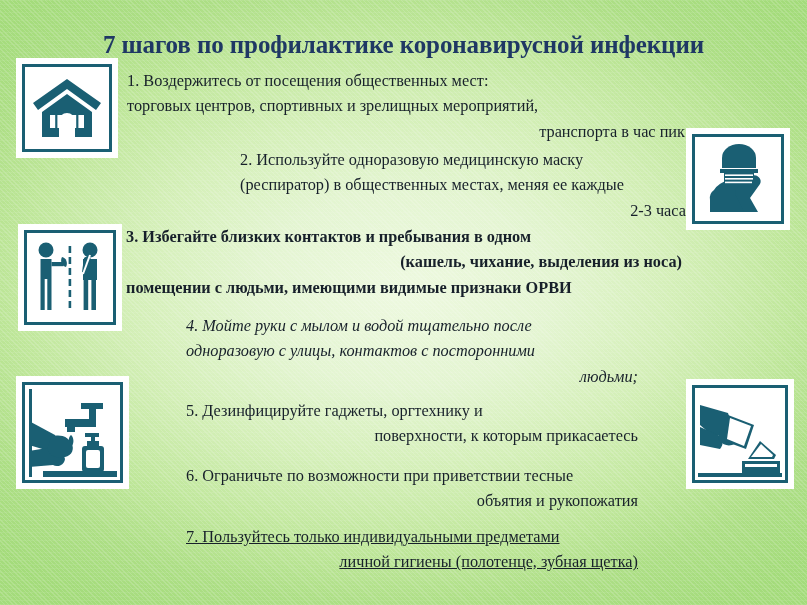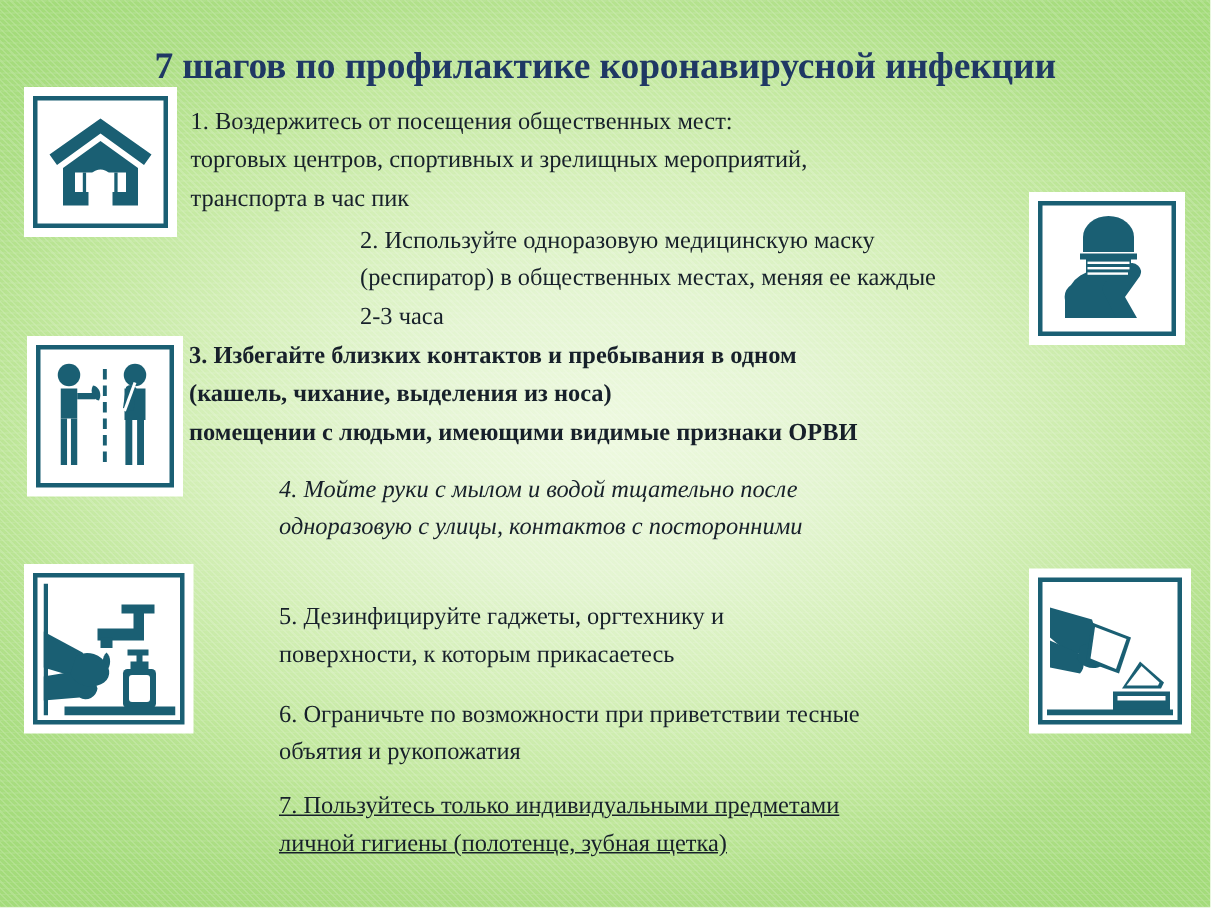--- a/index.html
+++ b/index.html
@@ -94,21 +94,21 @@
 
   #step-1 { left: 127px; top: 68px;  width: 558px; }
   #step-2 { left: 240px; top: 147px; width: 446px; }
   #step-3 { left: 126px; top: 224px; width: 556px; font-weight: bold; }
   #step-4 { left: 186px; top: 313px; width: 452px; font-style: italic; }
   #step-5 { left: 186px; top: 398px; width: 452px; }
   #step-6 { left: 186px; top: 463px; width: 452px; text-align: left; }
   #step-7 { left: 186px; top: 524px; width: 452px; text-decoration: underline; }
 
   
-  .step .last { text-align: left; }
+  .step .last { text-align: right; }
 </style>
 </head>
 <body>
 
 <div id="slide">
   <div id="texture"></div>
 
   <div id="title">7 шагов по профилактике коронавирусной инфекции</div>
 
   <div class="icon-frame" id="icon-house">
@@ -274,20 +274,21 @@
 
   <div class="step" id="step-3">
     <span class="line">3.  Избегайте  близких  контактов  и  пребывания  в  одном</span>
     <span class="line last">(кашель, чихание, выделения из носа)</span>
     <span class="line">помещении с людьми, имеющими видимые признаки ОРВИ</span>
   </div>
 
   <div class="step" id="step-4">
     <span class="line">4.  Мойте  руки  с  мылом  и  водой  тщательно  после</span>
     <span class="line">одноразовую   с   улицы,   контактов   с   посторонними</span>
+    <span class="line last">людьми;</span>
   </div>
 
   <div class="step" id="step-5">
     <span class="line">5.      Дезинфицируйте      гаджеты,      оргтехнику      и</span>
     <span class="line last">поверхности, к которым прикасаетесь</span>
   </div>
 
   <div class="step" id="step-6">
     <span class="line">6. Ограничьте по возможности при приветствии тесные</span>
     <span class="line last">объятия и рукопожатия</span>

